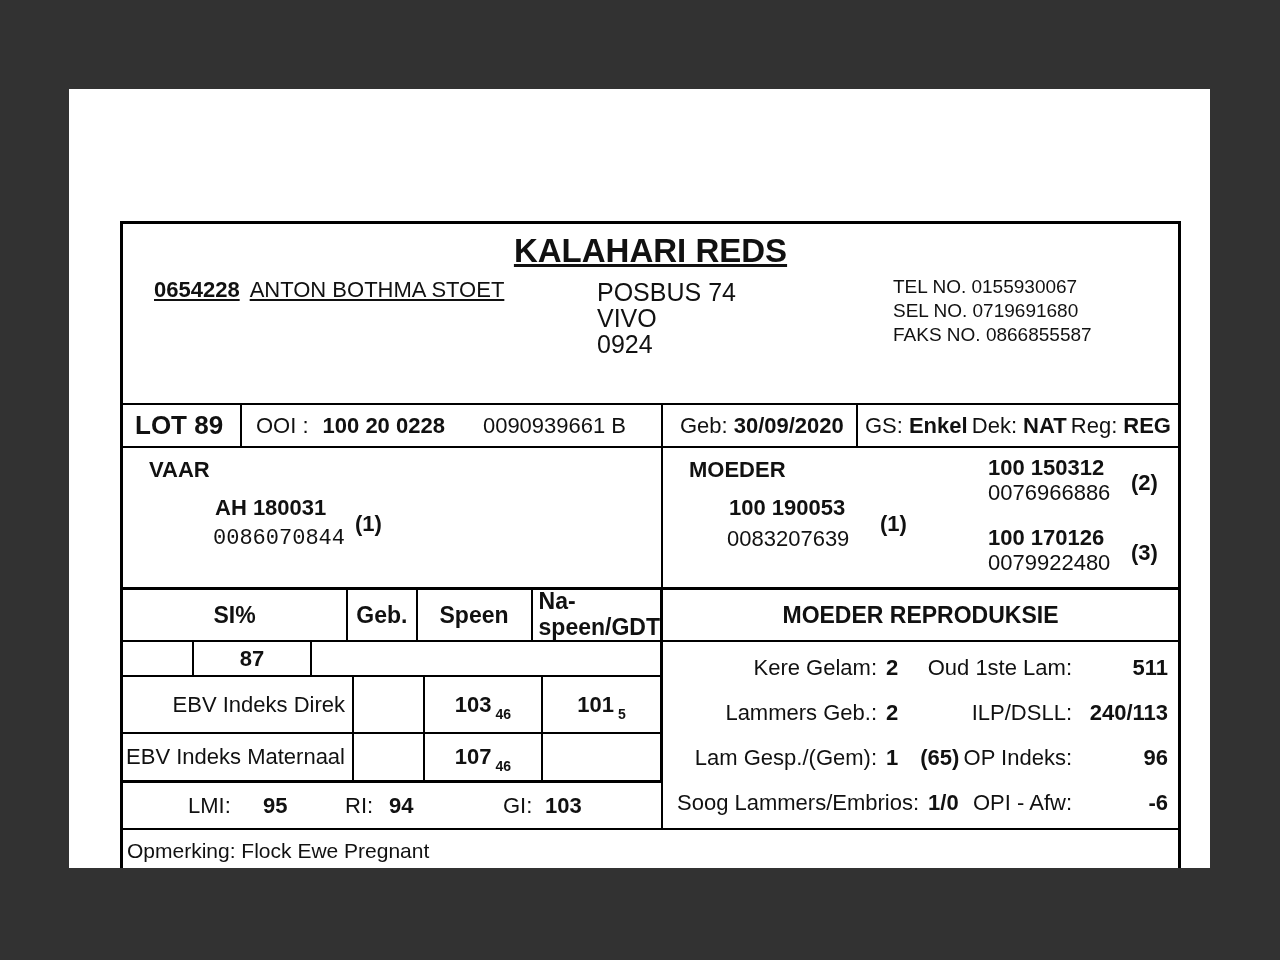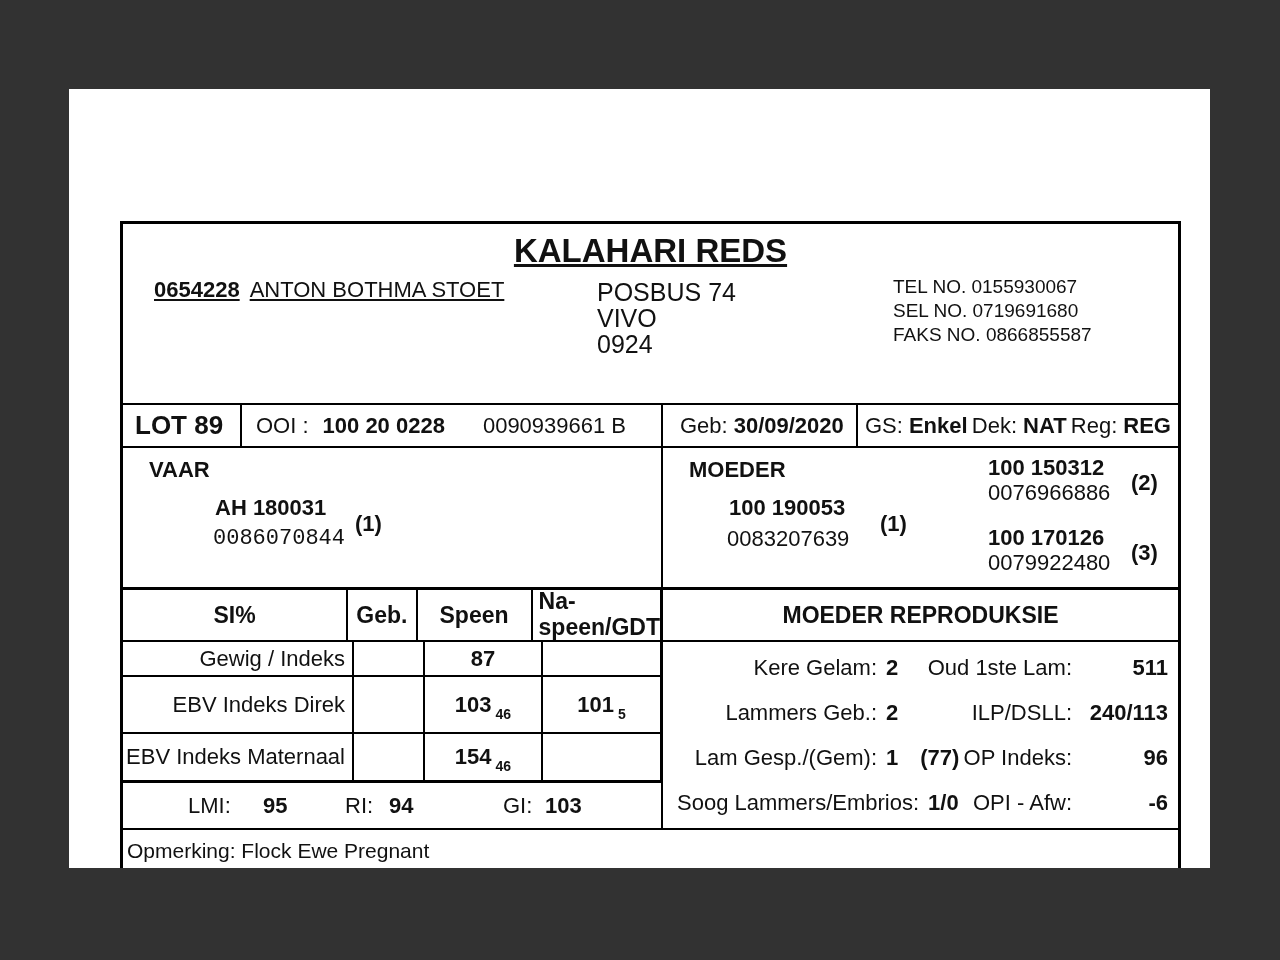--- a/index.html
+++ b/index.html
@@ -161,21 +161,20 @@
       <div class="stats-left">
         <div class="si-table">
           <div class="si-hrow">
             <div class="sc1">SI%</div>
             <div class="sc2">Geb.</div>
             <div class="sc3">Speen</div>
             <div class="sc4">Na-
 speen/GDT</div>
           </div>
           <div class="si-row r1">
-            <div class="sc1">Gewig / Indeks</div>
             <div class="sc2"></div>
             <div class="sc3">
                 <span class="val">87</span>
               </div>
             <div class="sc4">
                 <span class="val"></span>
               </div>
           </div>
           <div class="si-row r2">
             <div class="sc1">EBV Indeks Direk</div>
@@ -186,21 +185,21 @@
               </div>
             <div class="sc4">
                 <span class="val">101</span>
                 <span class="sub">5</span>
               </div>
           </div>
           <div class="si-row last">
             <div class="sc1">EBV Indeks Maternaal</div>
             <div class="sc2"></div>
             <div class="sc3">
-                <span class="val">154</span>
+                <span class="val">107</span>
                 <span class="sub">46</span>
               </div>
             <div class="sc4">
                 <span class="val"></span>
               </div>
           </div>
         </div>
         <div class="lmi-row">
           <span style="left:65px;">LMI:</span>
           <span class="b" style="left:140px;">95</span>
@@ -224,21 +223,21 @@
           <div class="repro-row">
             <span class="rl">Lammers Geb.:</span>
             <span class="rv">2</span>
             <span class="spacer"></span>
             <span class="rrl">ILP/DSLL:</span>
             <span class="rrv">240/113</span>
           </div>
           <div class="repro-row">
             <span class="rl">Lam Gesp./(Gem):</span>
             <span class="rv">1</span>
-            <span class="rv2">(77)</span>
+            <span class="rv2">(65)</span>
             <span class="spacer"></span>
             <span class="rrl">OP Indeks:</span>
             <span class="rrv">96</span>
           </div>
           <div class="repro-row">
             <span class="rl">Soog Lammers/Embrios:</span>
             <span class="rv">1/0</span>
             <span class="spacer"></span>
             <span class="rrl">OPI - Afw:</span>
             <span class="rrv">-6</span>

